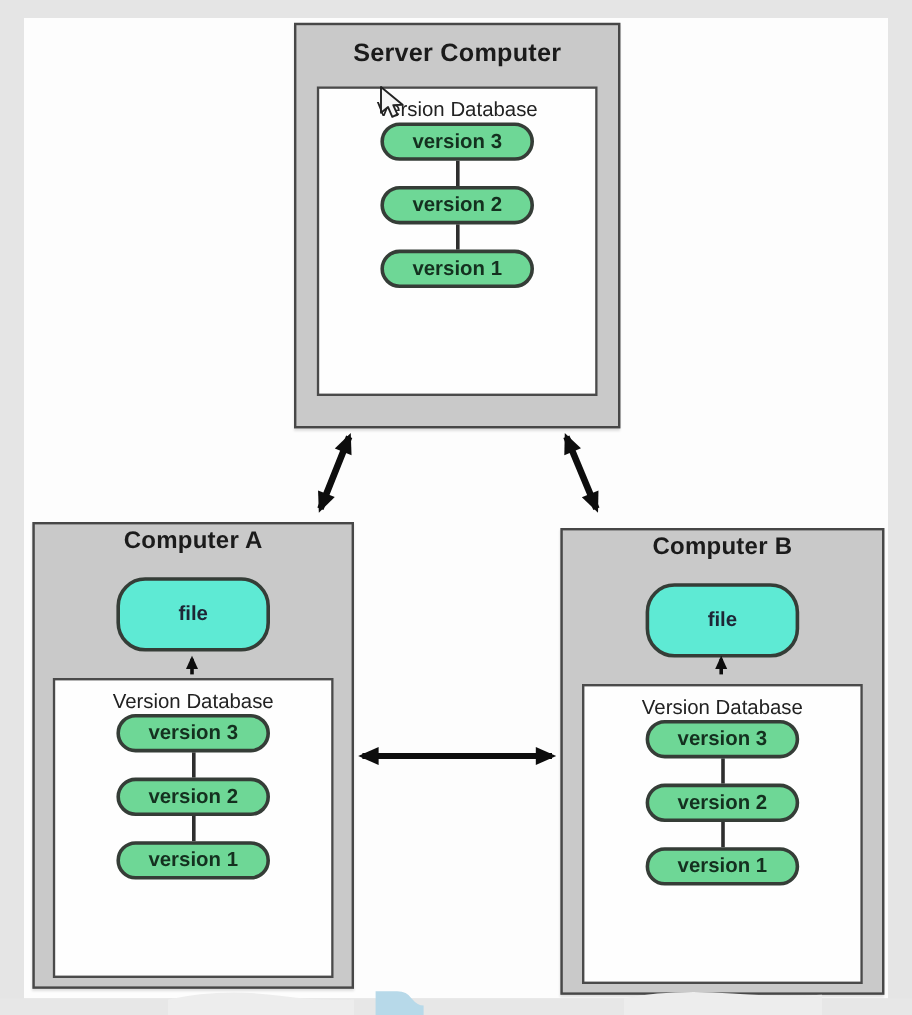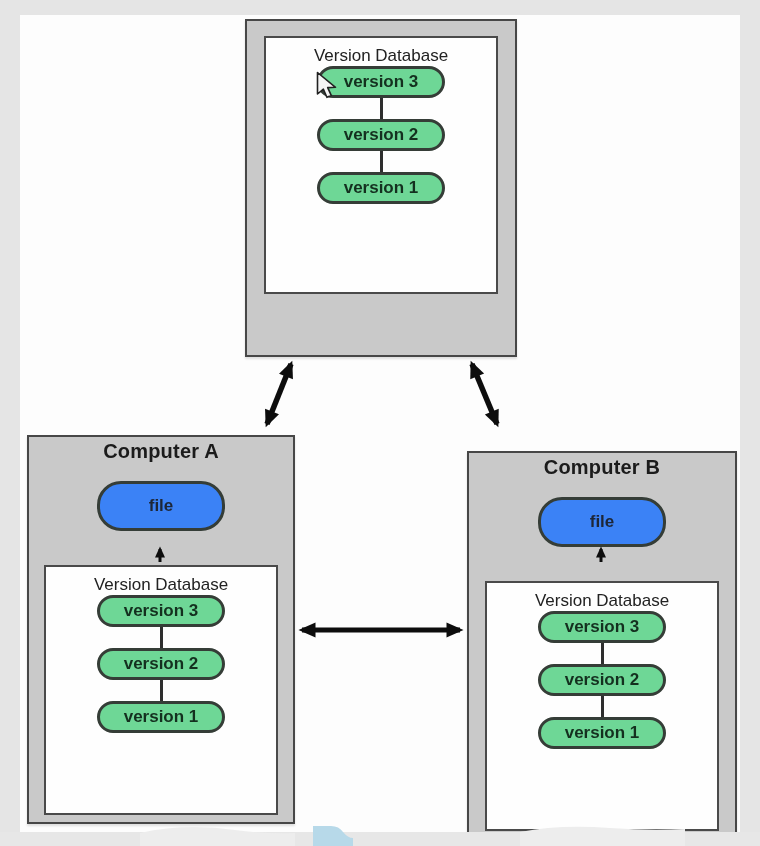--- a/index.html
+++ b/index.html
@@ -26,21 +26,21 @@
     position: absolute;
     background: #c9c9c9;
     border: 2.5px solid #474747;
     box-shadow: 0 2px 2px rgba(0,0,0,0.12);
     display: flex;
     flex-direction: column;
     align-items: center;
   }
   .node-server { left: 245px; top: 19px;  width: 272px; height: 338px; }
   .node-a      { left: 27px;  top: 435px; width: 268px; height: 389px; }
-  .node-b      { left: 467px; top: 451px; width: 270px; height: 389px; }
+  .node-b      { left: 467px; top: 440px; width: 270px; height: 389px; }
 
   .node-title {
     margin-top: 12px;
     font-size: 21px;
     font-weight: bold;
     color: #1b1b1b;
     letter-spacing: 0.2px;
   }
   .node-a .node-title, .node-b .node-title { margin-top: 3px; font-size: 20px; }
 
@@ -67,21 +67,21 @@
     border: 3px solid #353d37;
     border-radius: 24px;
     display: flex;
     align-items: center;
     justify-content: center;
     font-size: 17px;
     font-weight: bold;
     flex-shrink: 0;
   }
   .pill-green { background: #6ed796; color: #14301f; }
-  .pill-blue  { background: #3b82f6; color: #1d2636; height: 50px; }
+  .pill-blue  { background: #5eead4; color: #1d2636; height: 62px; }
 
   .node-server .pill-green:first-of-type { margin-top: 20px; }
   .node-a .pill-green:first-of-type, .node-b .pill-green:first-of-type { margin-top: 14px; }
 
   .file-pill { margin-top: 18px; }
 
   .connector {
     width: 3px;
     height: 21px;
     background: #2e2e2e;
@@ -97,20 +97,21 @@
     z-index: 5;
   }
 </style>
 </head>
 <body>
 
 <div class="stage">
   <div class="slide"></div>
 
   <div class="node node-server">
+    <div class="node-title">Server Computer</div>
     <div class="db-box">
       <div class="db-label">Version Database</div>
       <div class="pill pill-green">version 3</div>
       <div class="connector"></div>
       <div class="pill pill-green">version 2</div>
       <div class="connector"></div>
       <div class="pill pill-green">version 1</div>
     </div>
   </div>
 

